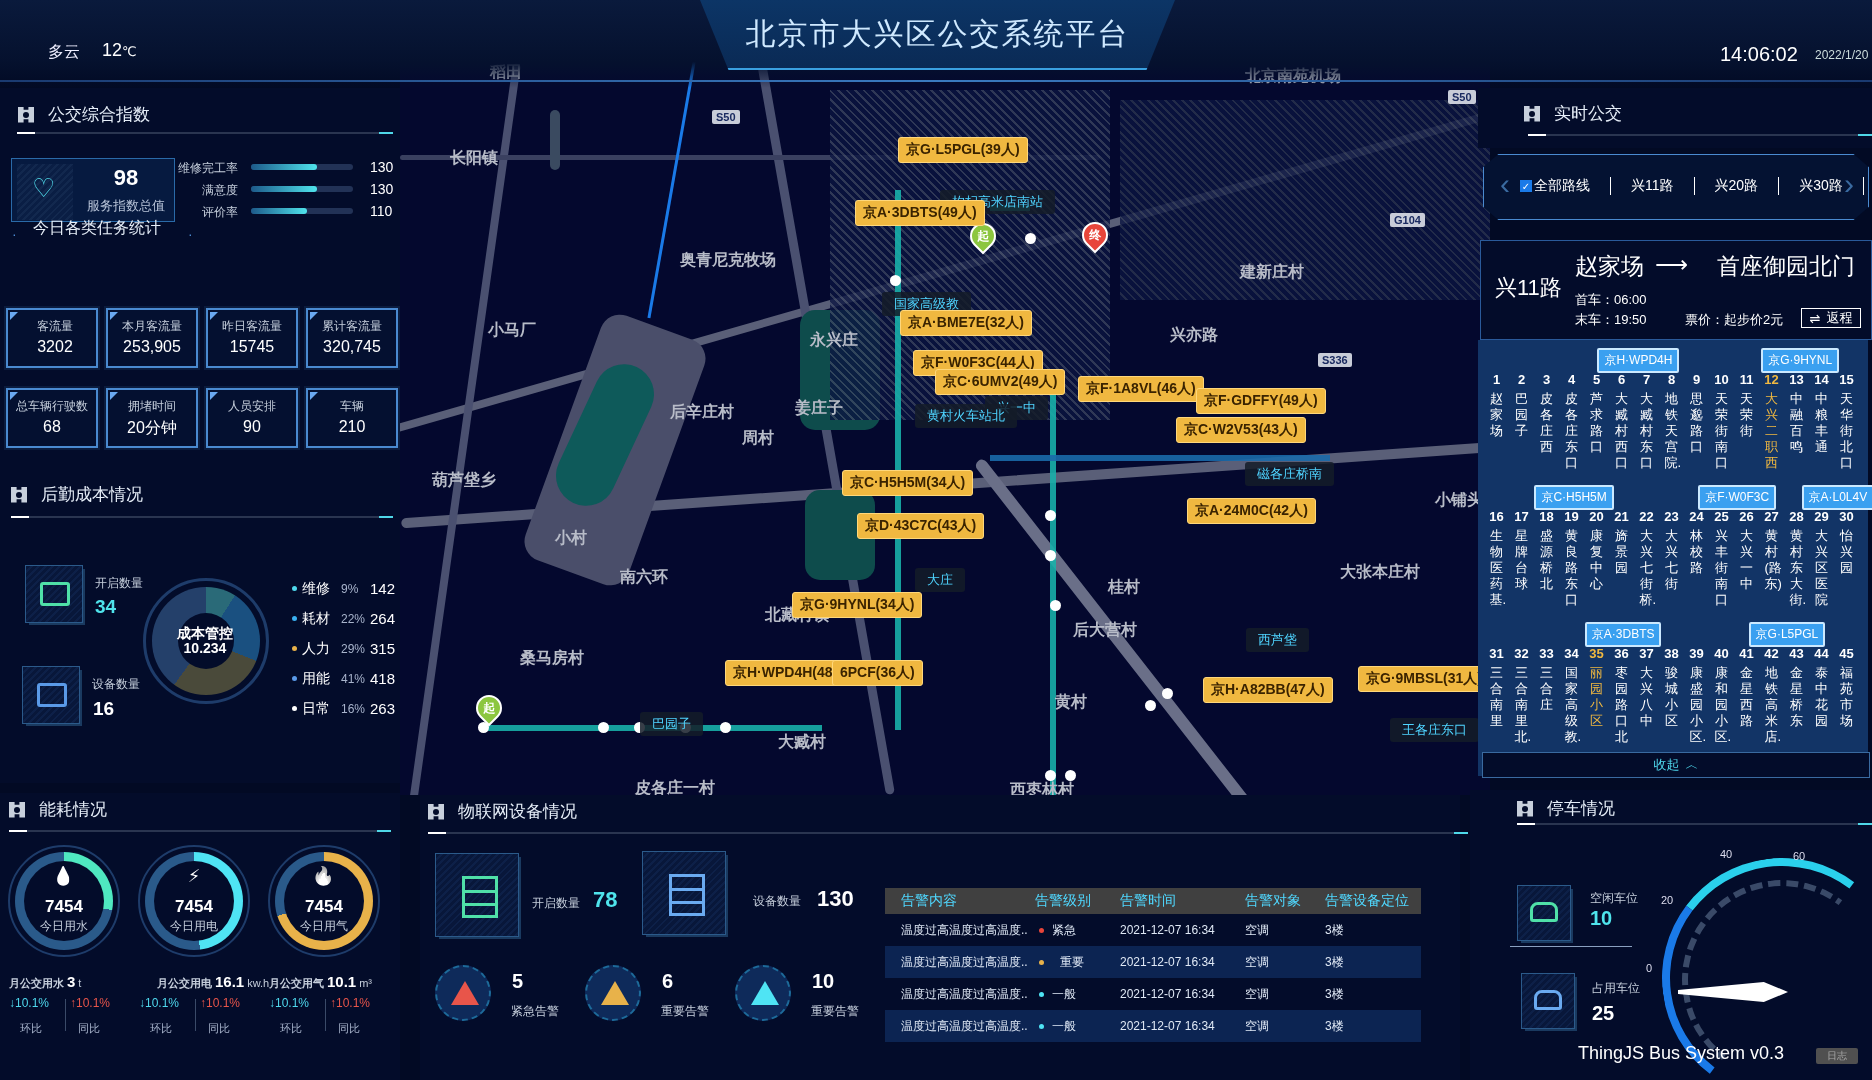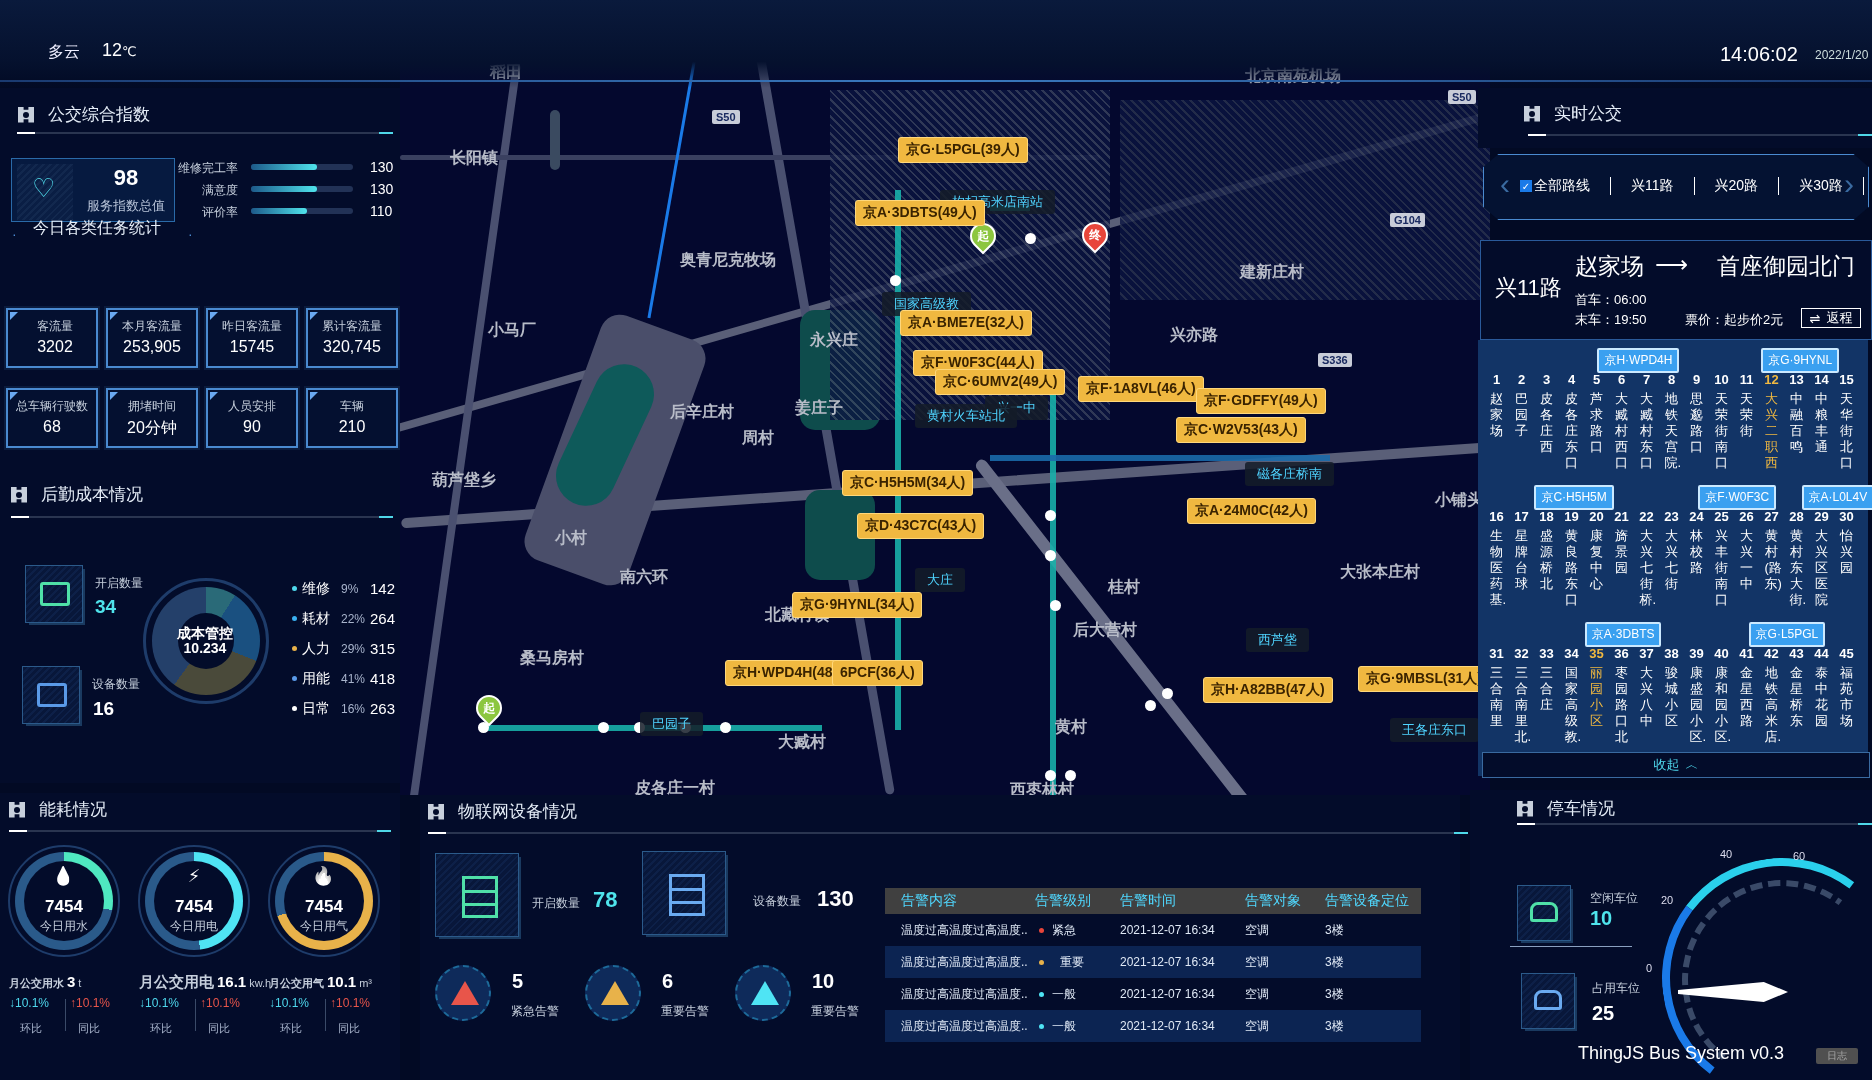--- a/index.html
+++ b/index.html
@@ -104,21 +104,21 @@
       <div class="maplabel" style="left: 270px; top: 342px;">后辛庄村</div>
       <div class="maplabel" style="left: 395px; top: 338px;">姜庄子</div>
       <div class="maplabel" style="left: 32px; top: 410px;">葫芦垡乡</div>
       <div class="maplabel" style="left: 155px; top: 468px;">小村</div>
       <div class="maplabel" style="left: 220px; top: 507px;">南六环</div>
       <div class="maplabel" style="left: 365px; top: 545px;">北藏村镇</div>
       <div class="maplabel" style="left: 120px; top: 588px;">桑马房村</div>
       <div class="maplabel" style="left: 378px; top: 672px;">大臧村</div>
       <div class="maplabel" style="left: 235px; top: 718px;">皮各庄一村</div>
       <div class="maplabel" style="left: 610px; top: 720px;">西枣林村</div>
-      <div class="maplabel" style="left: 655px; top: 657px;">黄村</div>
+      <div class="maplabel" style="left: 655px; top: 632px;">黄村</div>
       <div class="maplabel" style="left: 673px; top: 560px;">后大营村</div>
       <div class="maplabel" style="left: 708px; top: 493px; margin-top: 24px;">桂村</div>
       <div class="maplabel" style="left: 940px; top: 502px;">大张本庄村</div>
       <div class="maplabel" style="left: 1035px; top: 430px;">小铺头</div>
       <div class="maplabel" style="left: 770px; top: 265px;">兴亦路</div>
       <div class="maplabel" style="left: 840px; top: 202px;">建新庄村</div>
       <div class="maplabel" style="left: 845px; top: 6px;">北京南苑机场</div>
       <div class="maplabel" style="left: 410px; top: 270px;">永兴庄</div>
       <div class="maplabel" style="left: 280px; top: 190px;">奥青尼克牧场</div>
       <div class="maplabel" style="left: 342px; top: 368px;">周村</div>
@@ -157,20 +157,23 @@
       <div class="bus" style="left: 432px; top: 600px;">6PCF(36人)</div>
       <div class="bus" style="left: 803px; top: 617px;">京H·A82BB(47人)</div>
       <div class="bus" style="left: 958px; top: 606px;">京G·9MBSL(31人)</div>
     </div>
 </div>
 
 <div id="header">
   <div class="abs" style="left:0;top:80px;width:1872px;height:2px;background:linear-gradient(90deg,#1a3a70,#3a7ac0,#1a3a70)"></div>
   <div class="abs" style="left:48px;top:42px;font-size:16px;color:#eef">多云</div>
   <div class="abs" style="left:102px;top:40px;font-size:18px;color:#fff"><span>12</span><span style="font-size:13px">℃</span></div>
+  <div id="titlebar">
+      <div id="title">北京市大兴区公交系统平台</div>
+    </div>
   <div class="abs" style="left:1720px;top:43px;font-size:20px;color:#fff">14:06:02</div>
   <div class="abs" style="left:1815px;top:48px;font-size:12px;color:#cdd">2022/1/20</div>
 </div>
 
 <div class="panel" style="left:0;top:88px;width:400px;height:695px">
   <div class="ptitle" style="left:18px;top:15px">
       <div class="picon"></div>
       <span>公交综合指数</span>
     </div>
   <div class="pline" style="left:17px;top:44px;width:376px"></div>
@@ -311,21 +314,21 @@
       <div class="abs" style="left: 65px; top: 206px; width: 1px; height: 32px; background: rgb(58, 74, 104);"></div>
       <div class="abs" style="left: 138px; top: 52px; width: 112px; height: 112px;">
         <div class="ring" style="left: 0px; top: 0px; width: 112px; height: 112px; border: 2px solid rgb(30, 60, 106);"></div>
         <div class="ring" style="left: 7px; top: 7px; width: 98px; height: 98px; background: conic-gradient(rgb(79, 228, 244) 0deg, rgb(79, 228, 244) 48%, rgb(42, 90, 138) 0deg, rgb(42, 90, 138) 100%);"></div>
         <div class="ring" style="left: 16px; top: 16px; width: 80px; height: 80px; background: rgb(3, 12, 42);"></div>
         <div class="abs" style="left: 0px; top: 20px; width: 112px; text-align: center; font-size: 18px; color: rgb(204, 204, 221); filter: grayscale(1) brightness(1.6);">⚡</div>
         <div class="abs" style="left: 0px; top: 52px; width: 112px; text-align: center; font-size: 17px; font-weight: bold; color: rgb(255, 255, 255);">7454</div>
         <div class="abs" style="left: 0px; top: 73px; width: 112px; text-align: center; font-size: 12px; color: rgb(198, 207, 220);">今日用电</div>
       </div>
       <div class="abs" style="left: 139px; top: 180px; white-space: nowrap; display: flex; align-items: baseline; gap: 3px;">
-        <span style="font-size: 15px; color: rgb(198, 207, 220); font-weight: bold;">月公交用电</span>
+        <span style="font-size: 11px; color: rgb(198, 207, 220); font-weight: bold; margin-left: 18px;">月公交用电</span>
         <span style="font-size: 15px; color: rgb(255, 255, 255); font-weight: bold;">16.1</span>
         <span style="font-size: 11px; color: rgb(198, 207, 220);">kw.h</span>
       </div>
       <div class="abs" style="left: 139px; top: 203px; font-size: 12px; color: rgb(79, 216, 236);">↓10.1%</div>
       <div class="abs" style="left: 200px; top: 203px; font-size: 12px; color: rgb(232, 85, 74);">↑10.1%</div>
       <div class="abs" style="left: 150px; top: 228px; font-size: 11px; color: rgb(168, 180, 204);">环比</div>
       <div class="abs" style="left: 208px; top: 228px; font-size: 11px; color: rgb(168, 180, 204);">同比</div>
       <div class="abs" style="left: 195px; top: 206px; width: 1px; height: 32px; background: rgb(58, 74, 104);"></div>
       <div class="abs" style="left: 268px; top: 52px; width: 112px; height: 112px;">
         <div class="ring" style="left: 0px; top: 0px; width: 112px; height: 112px; border: 2px solid rgb(30, 60, 106);"></div>

